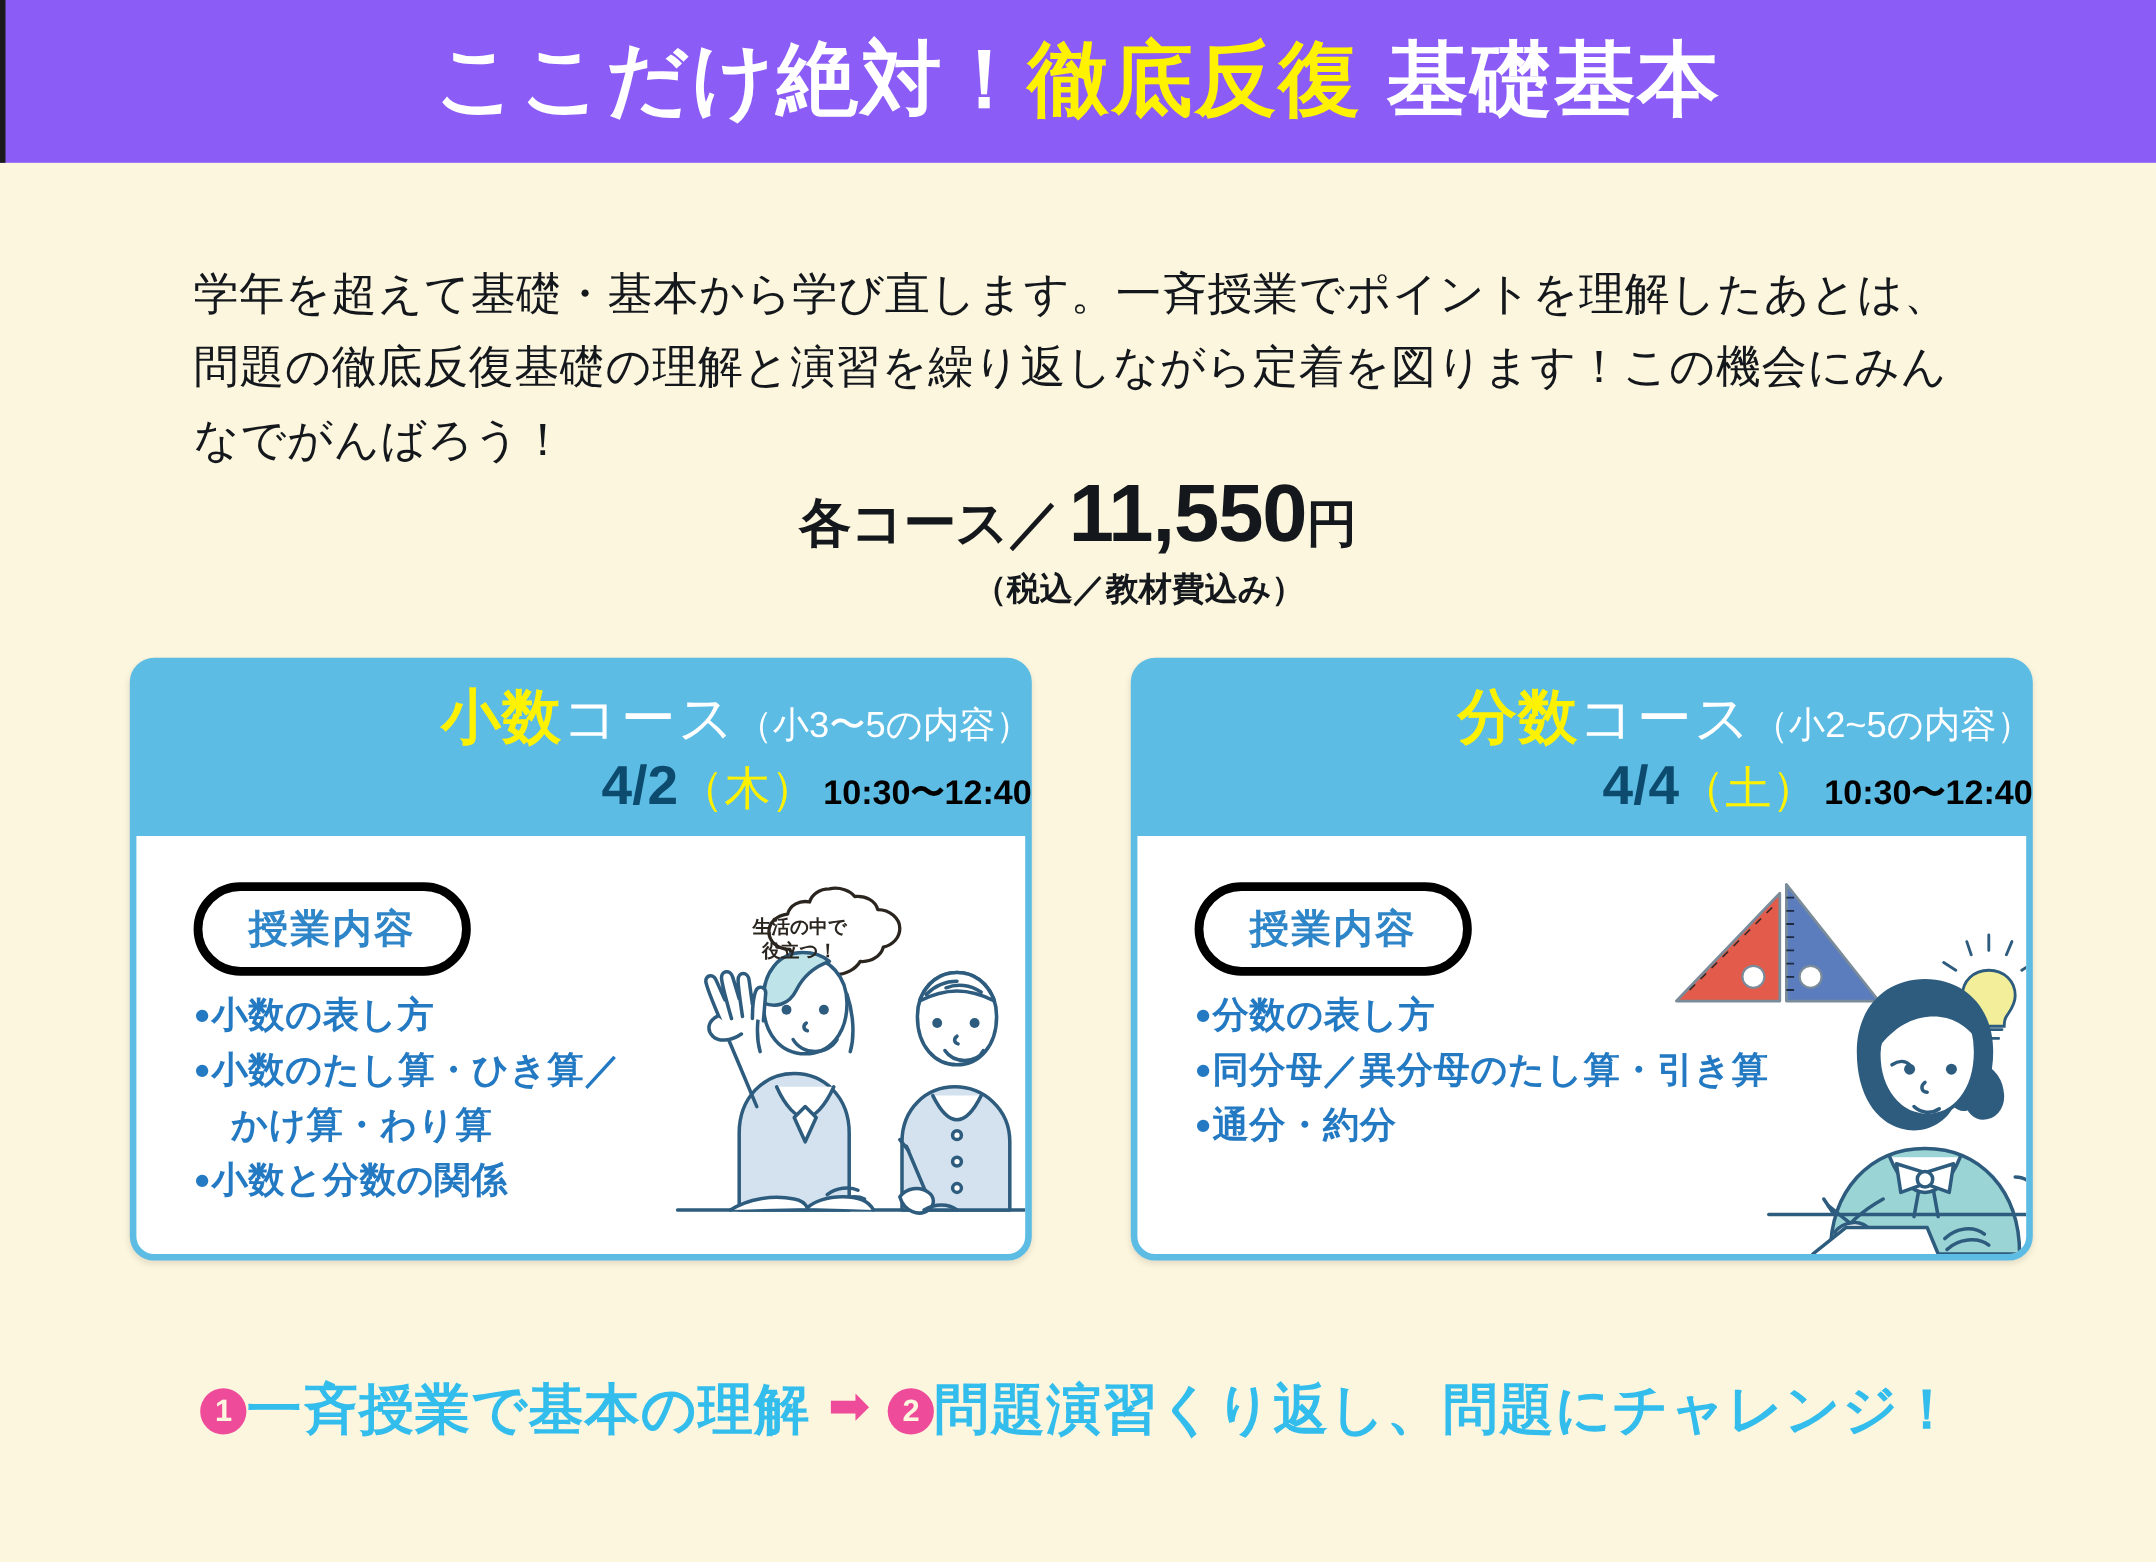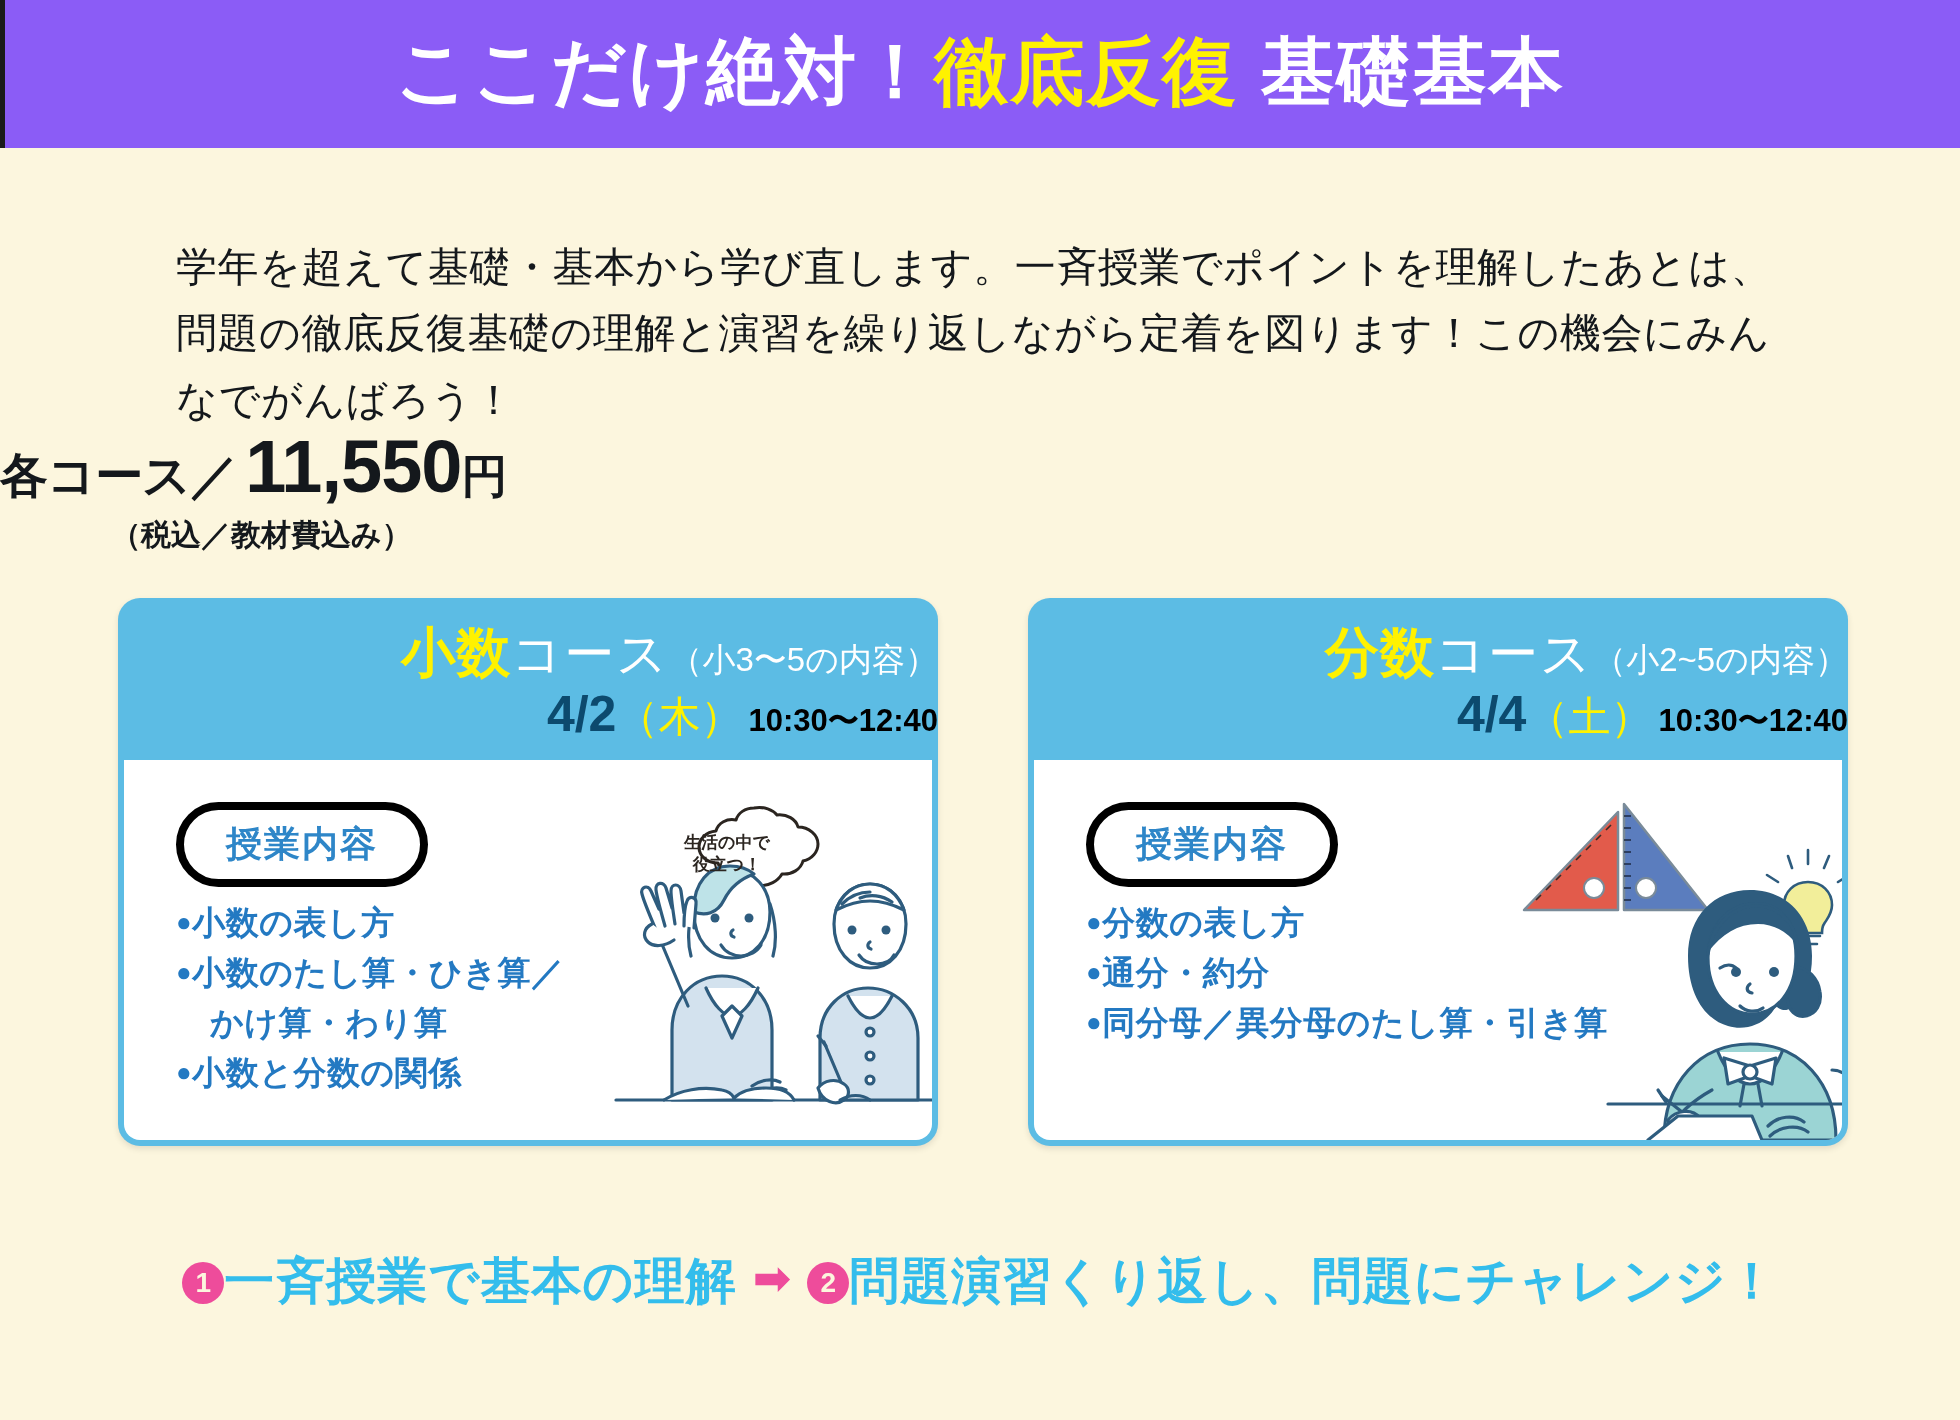--- a/index.html
+++ b/index.html
@@ -61,21 +61,21 @@
     color: #14181C;
     letter-spacing: 0.5px;
   }
 
   
   .price-block {
     position: absolute;
     left: 0;
     top: 424px;
     width: 1960px;
-    text-align: left;
+    text-align: center;
   }
   .price-line {
     display: inline-flex;
     align-items: baseline;
     justify-content: center;
     color: #14181C;
     white-space: nowrap;
   }
   .price-label {
     font-size: 48px;
@@ -349,22 +349,22 @@
         <span class="course-name">分数</span><span class="course-suffix">コース</span><span class="course-grades">（小2~5の内容）</span>
       </div>
       <div class="card-head-row2">
         <span class="course-date">4/4</span><span class="course-day">（土）</span><span class="course-time">10:30〜12:40</span>
       </div>
     </div>
     <div class="card-body">
       <div class="pill">授業内容</div>
       <div class="bullets" style="width:470px">
         <div class="b-item"><span class="dot">●</span><span>分数の表し方</span></div>
+        <div class="b-item"><span class="dot">●</span><span>同分母／異分母のたし算・引き算</span></div>
         <div class="b-item"><span class="dot">●</span><span>通分・約分</span></div>
-        <div class="b-item"><span class="dot">●</span><span>同分母／異分母のたし算・引き算</span></div>
       </div>
 
       <svg class="art" width="330" height="350" viewBox="0 0 330 350" fill="none">
 
         <g>
           <path d="M12 120 L106 22 L106 120 Z" fill="#E25B4B" stroke="#7A8B99" stroke-width="2.5" stroke-linejoin="round"></path>
           <circle cx="82" cy="98" r="10" fill="#FFFFFF" stroke="#7A8B99" stroke-width="2"></circle>
           <g stroke="#3A2A25" stroke-width="1.6">
             <path d="M24 110l5-5M34 100l5-5M44 90l5-5M54 80l5-5M64 70l5-5M74 60l5-5M84 50l5-5M94 40l5-5"></path>
           </g>

